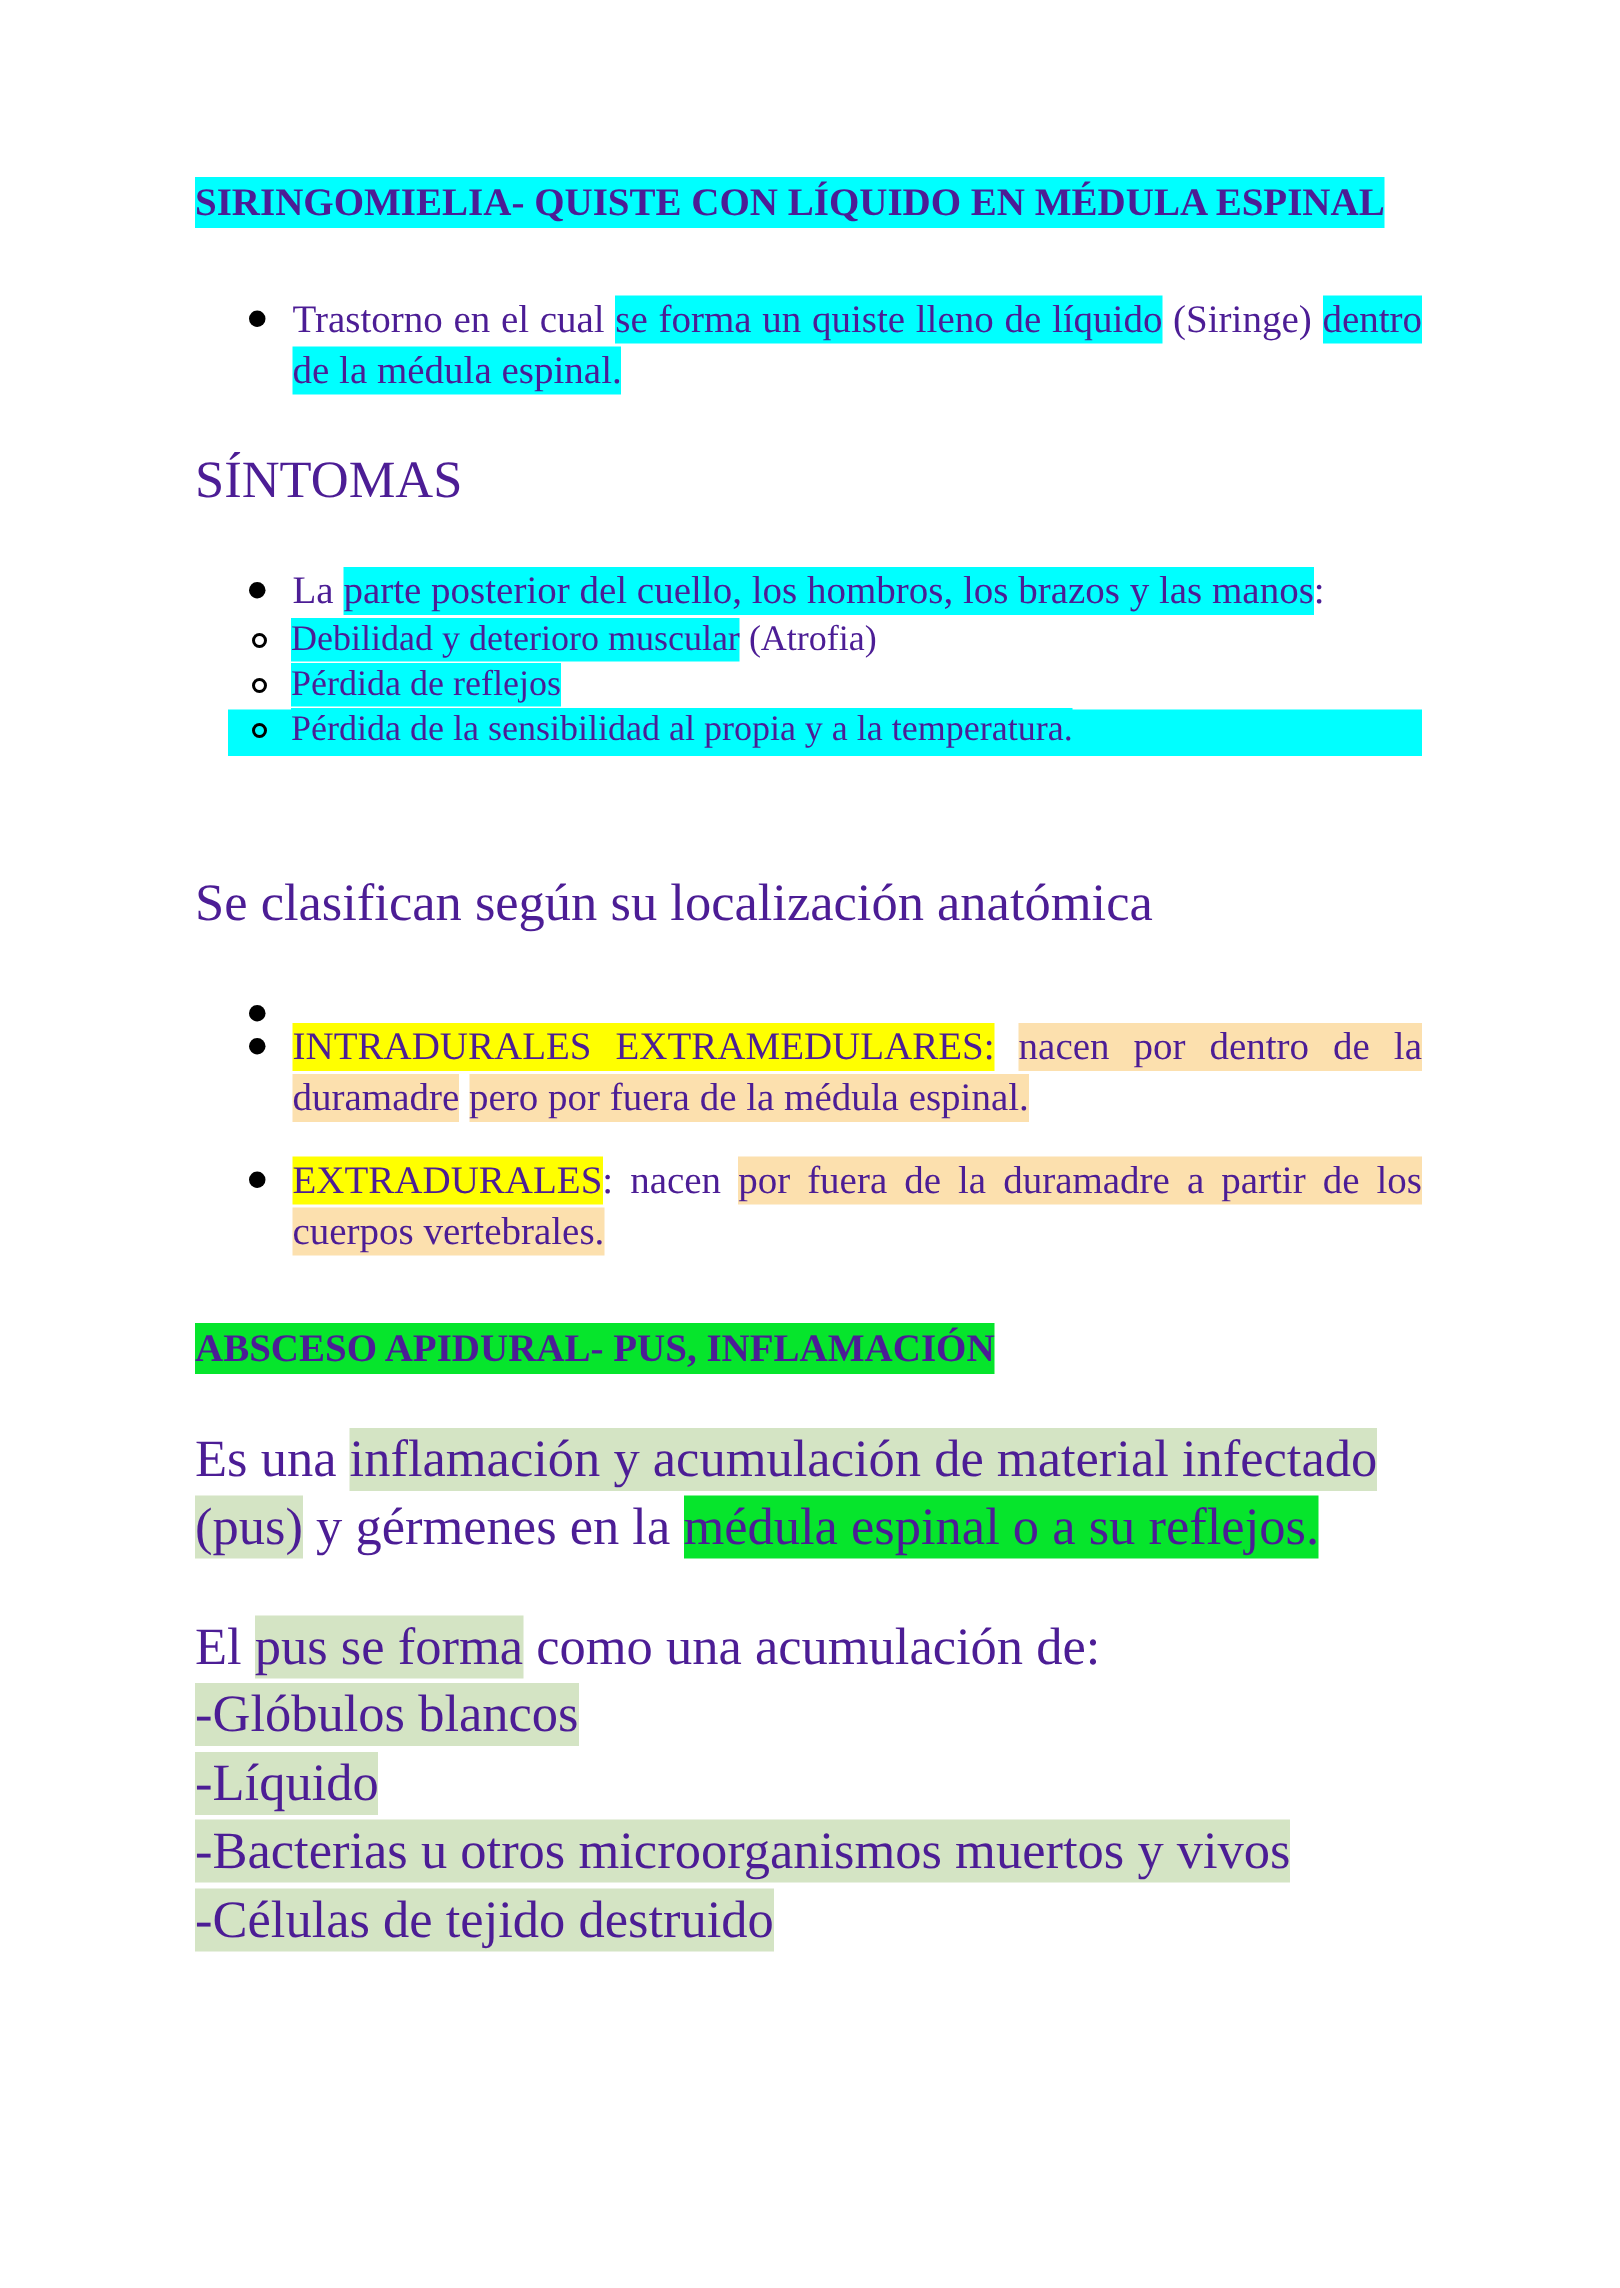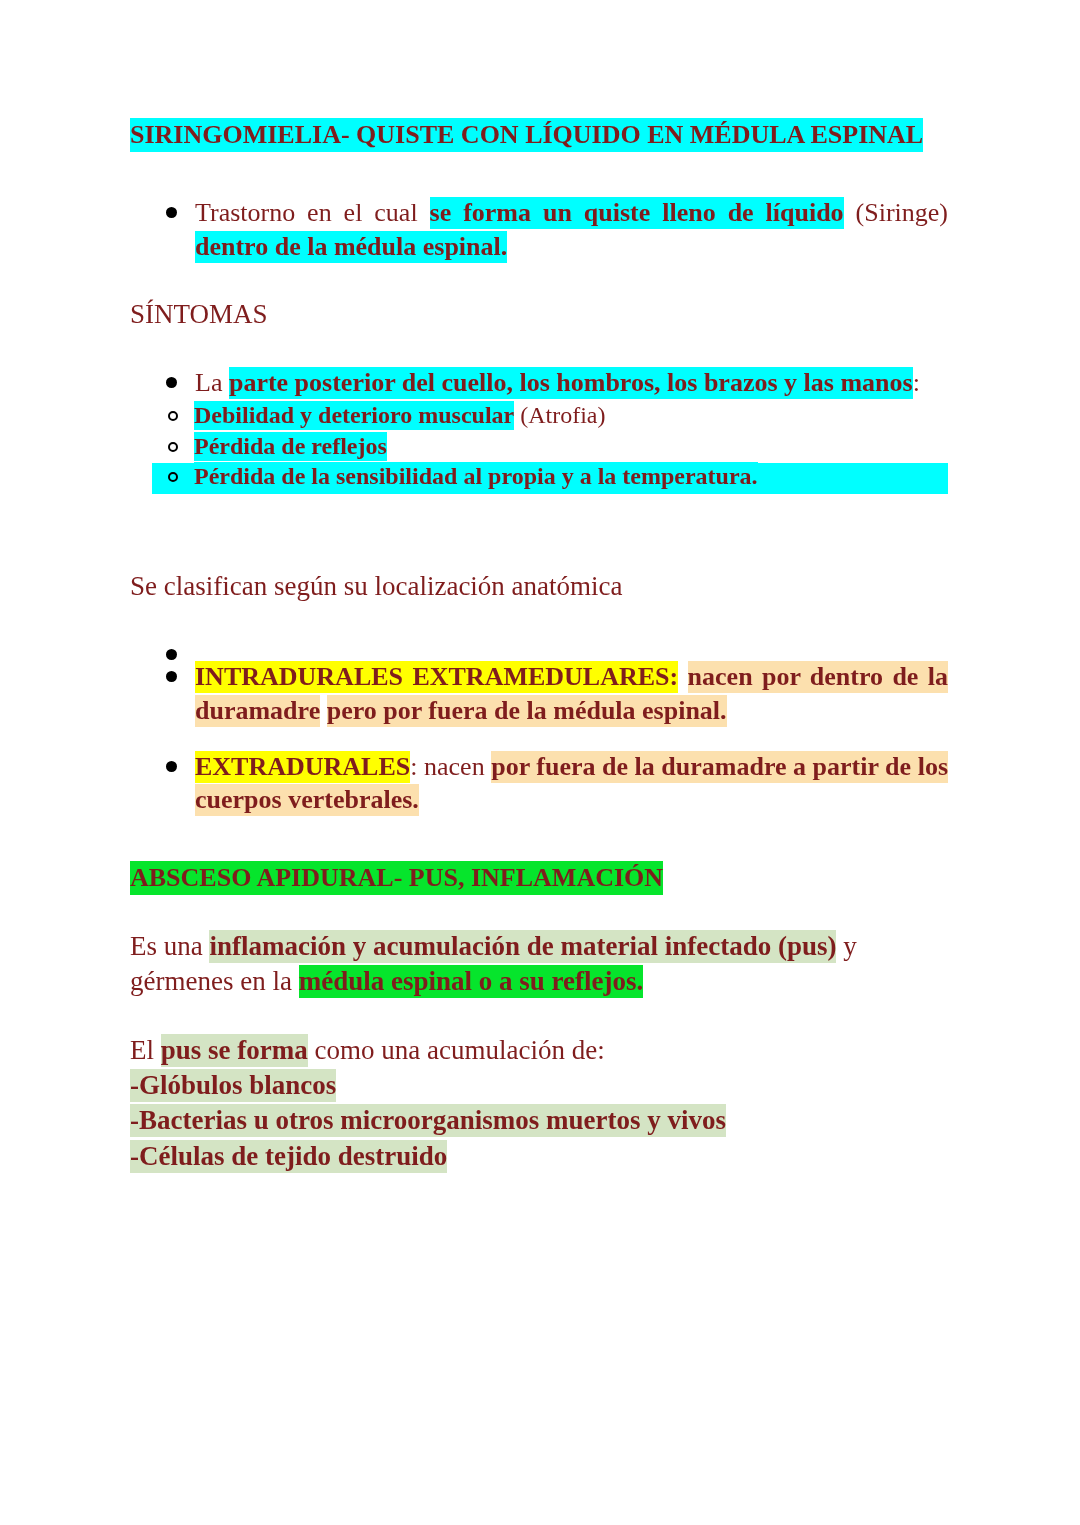--- a/index.html
+++ b/index.html
@@ -8,40 +8,40 @@
     padding: 0;
     background: #ffffff;
   }
   .page {
     position: relative;
     width: 1080px;
     height: 1525px;
     background: #ffffff;
     margin: 0 auto;
     font-family: "Liberation Serif", "DejaVu Serif", serif;
-    color: #7f1d1d;
+    color: #4c1d95;
     overflow: hidden;
   }
   .doc-body {
     position: absolute;
     left: 130px;
     top: 118px;
     width: 818px;
   }
 
   
   .blk {
-    font-size: 27px;
+    font-size: 35px;
     line-height: 1.30;
     text-align: justify;
     text-justify: inter-word;
     margin: 0;
   }
   .blk.nojust { text-align: left; }
-  .b  { font-weight: bold; }
+  .b  { font-weight: normal; }
 
   
   .hl {
     padding: 1px 0 2px 0;
     box-decoration-break: clone;
     -webkit-box-decoration-break: clone;
   }
   .hl-cyan   { background: #00ffff; }
   .hl-yellow { background: #ffff00; }
   .hl-peach  { background: #fce0ae; }
@@ -204,17 +204,18 @@
 
     <div class="sp-md"></div>
 
     <p class="blk nojust"><span>Es una </span><span class="hl hl-sage b">inflamación y acumulación de material infectado (pus)</span><span> y gérmenes en la </span><span class="hl hl-green b">médula espinal o a su reflejos.</span></p>
 
     <div class="sp-md"></div>
 
     <p class="blk nojust"><span>El </span><span class="hl hl-sage b">pus se forma</span><span> como una acumulación de:</span></p>
 
     <p class="blk nojust"><span class="hl hl-sage b">-Glóbulos blancos</span></p>
+    <p class="blk nojust"><span class="hl hl-sage b">-Líquido</span></p>
     <p class="blk nojust"><span class="hl hl-sage b">-Bacterias u otros microorganismos muertos y vivos</span></p>
     <p class="blk nojust"><span class="hl hl-sage b">-Células de tejido destruido</span></p>
 
   </div>
 </div>
 
 </body></html>

